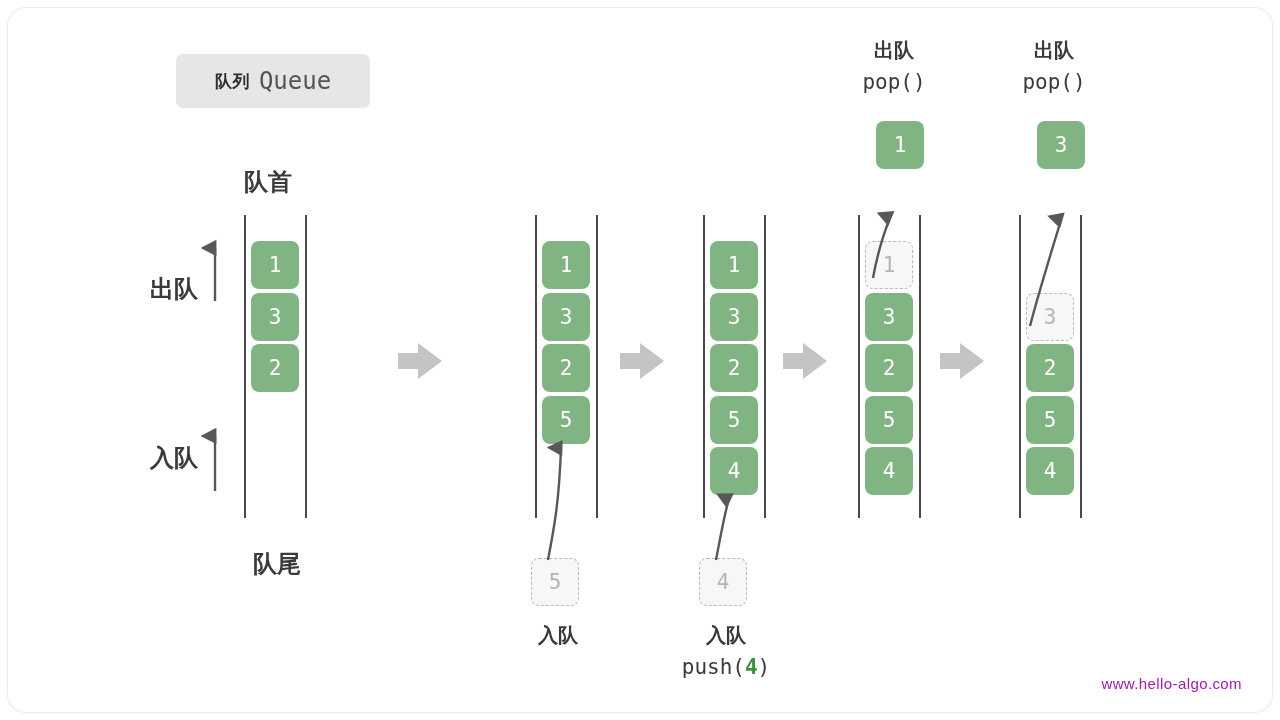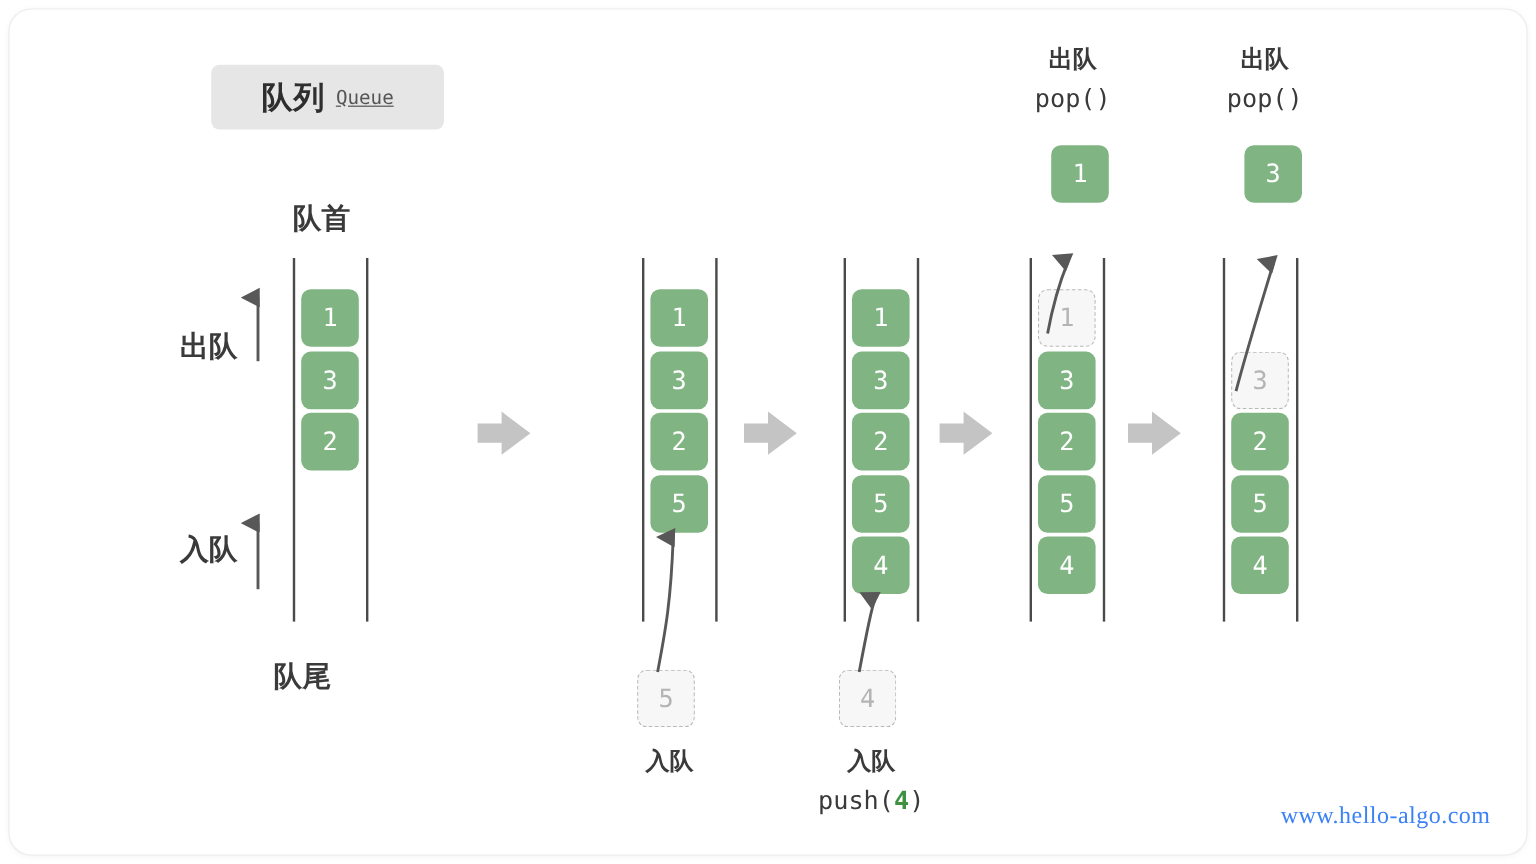--- a/index.html
+++ b/index.html
@@ -29,25 +29,25 @@
   
   #title-badge {
     left: 168px; top: 46px;
     width: 194px; height: 54px;
     background: #e6e6e6;
     border-radius: 7px;
     display: flex; align-items: center; justify-content: center;
     gap: 9px;
   }
   #title-badge .cn {
-    font-size: 26px; font-weight: 700; color: #2e2e2e;
+    font-size: 17px; font-weight: 700; color: #2e2e2e;
     letter-spacing: 0.5px;
   }
   #title-badge .en {
-    font-size: 16px; color: #555; font-family: "DejaVu Sans Mono", "Liberation Mono", monospace; text-decoration: underline;
+    font-size: 24px; color: #555; font-family: "DejaVu Sans Mono", "Liberation Mono", monospace;
   }
 
   
   .cnlabel {
     font-size: 24px; font-weight: 700; color: #3a3a3a;
     white-space: nowrap;
   }
   .oplabel {
     text-align: center; white-space: nowrap; line-height: 1.6;
   }
@@ -79,43 +79,43 @@
   }
   .cell.ghost {
     background: #f7f7f7;
     border: 1.8px dashed #b9b9b9;
     color: #b4b4b4;
   }
 
   
   #watermark {
     right: 30px; bottom: 20px;
-    font-size: 20px; color: #3b82f6;
-    font-family: Liberation Serif, serif;
+    font-size: 15px; color: #a21caf;
+    font-family: Liberation Sans, sans-serif;
     letter-spacing: 0.4px;
   }
 
   svg.overlay {
     position: absolute; left: 0; top: 0;
     width: 1264px; height: 704px;
     pointer-events: none;
   }
 </style>
 </head>
 <body>
 
 <div id="card">
 
   <div class="abs" id="title-badge">
     <span class="cn">队列</span>
     <span class="en">Queue</span>
   </div>
 
   <div class="abs cnlabel" style="left:236px; top:158px;">队首</div>
-  <div class="abs cnlabel" style="left:220px; top:540px;font-family:Liberation Serif, serif;">队尾</div>
+  <div class="abs cnlabel" style="left:245px; top:540px;font-family:Liberation Serif, serif;">队尾</div>
 
   <div class="abs cnlabel" style="left:142px; top:265px;">出队</div>
   <div class="abs cnlabel" style="left:142px; top:434px;">入队</div>
 
   <div class="abs oplabel" style="left:826px; top:26px; width:120px;">
     <span class="l1">出队</span>
     <span class="l2"><span>pop(</span><span class="num"></span><span>)</span></span>
   </div>
   <div class="abs oplabel" style="left:986px; top:26px; width:120px;">
     <span class="l1">出队</span>

